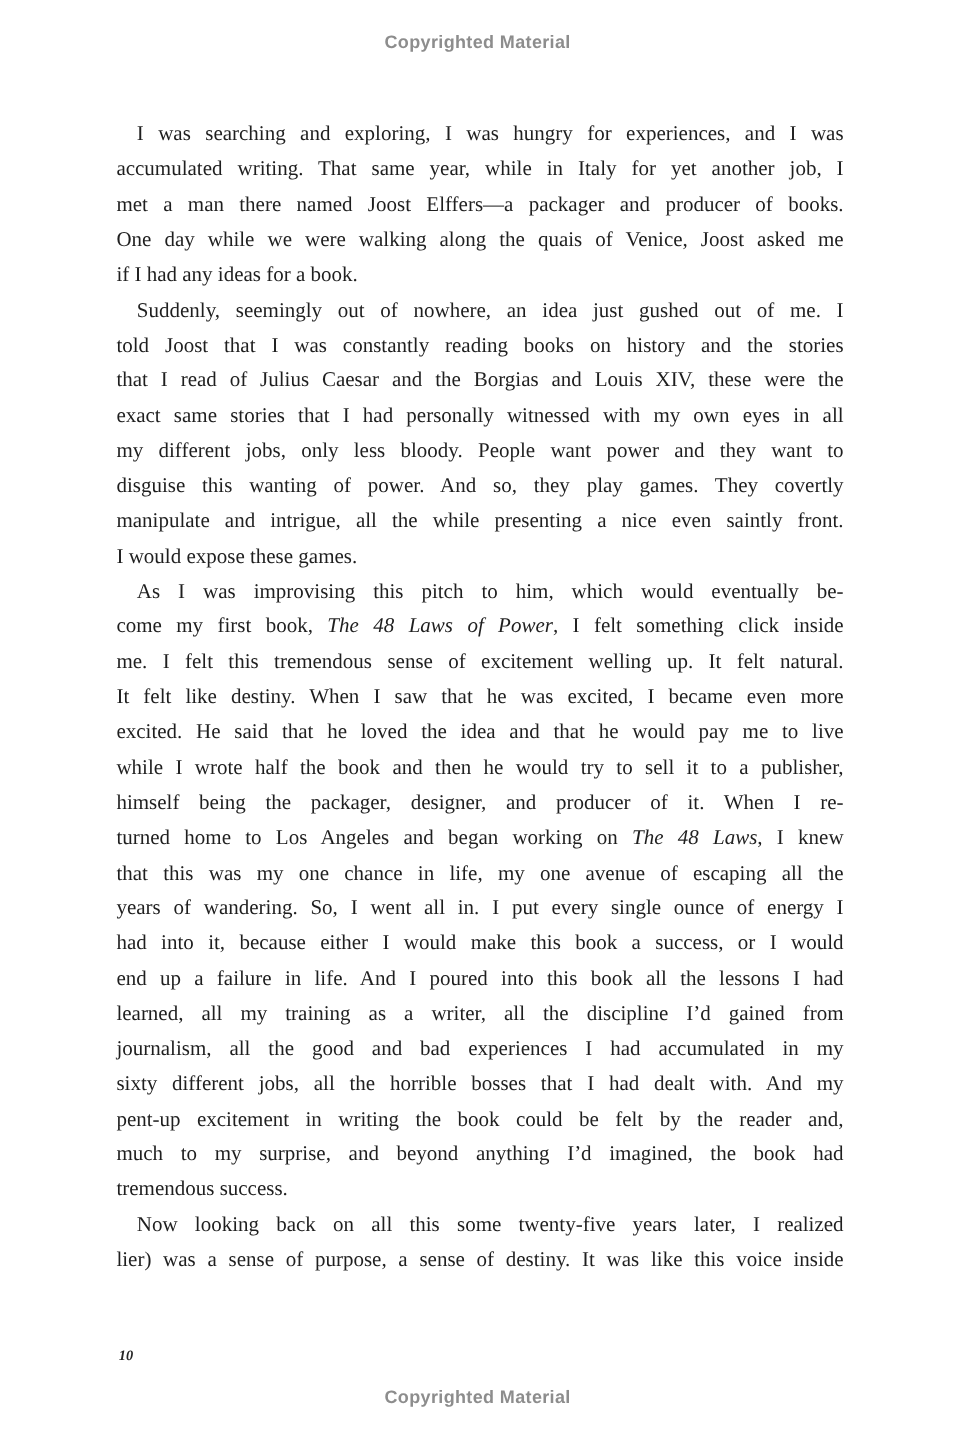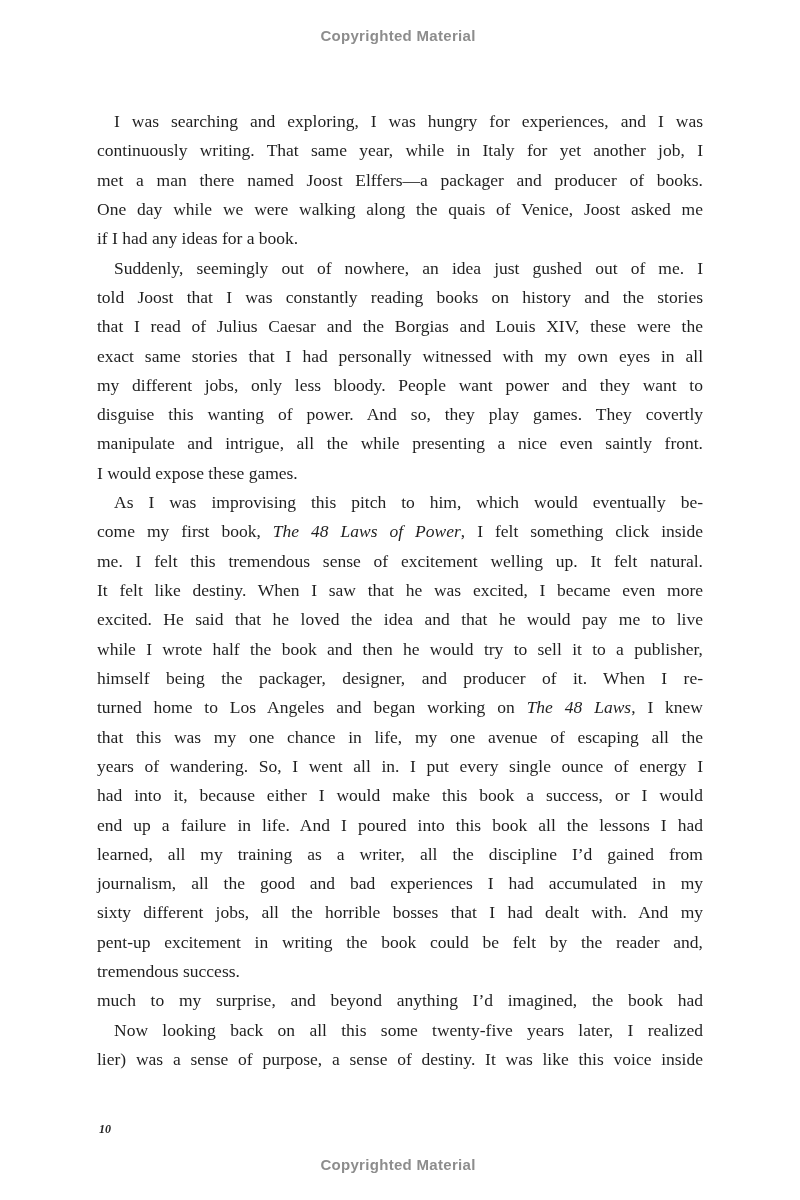--- a/index.html
+++ b/index.html
@@ -24,21 +24,21 @@
     font-size: 15px;
     letter-spacing: 0.3px;
     color: #8d8d8d;
   }
   .notice.top { top: 27px; }
   .notice.bottom { top: 1156px; }
 
   .text-block {
     position: absolute;
     left: 97px;
-    top: 107px;
+    top: 97px;
     width: 606px;
     font-family: "Liberation Serif", "DejaVu Serif", serif;
     font-size: 17.5px;
     line-height: 29.32px;
     color: #1f1f1f;
   }
   .para { margin: 0; }
   .line {
     text-align: justify;
     text-align-last: justify;
@@ -65,21 +65,21 @@
 </style>
 </head>
 <body style="background: rgb(255, 255, 255);">
 
 <div class="page">
   <div class="notice top" style="color: rgb(141, 141, 141);">Copyrighted Material</div>
 
   <div class="text-block" style="color: rgb(31, 31, 31);">
       <div class="para">
         <div class="line first"><span>I was searching and exploring, I was hungry for experiences, and I was</span></div>
-        <div class="line"><span>continuously writing. That same year, while in Italy for yet another job, I</span></div>
+        <div class="line"><span>accumulated writing. That same year, while in Italy for yet another job, I</span></div>
         <div class="line"><span>met a man there named Joost Elffers—a packager and producer of books.</span></div>
         <div class="line"><span>One day while we were walking along the quais of Venice, Joost asked me</span></div>
         <div class="line loose"><span>if I had any ideas for a book.</span></div>
       </div>
       <div class="para">
         <div class="line first"><span>Suddenly, seemingly out of nowhere, an idea just gushed out of me. I</span></div>
         <div class="line"><span>told Joost that I was constantly reading books on history and the stories</span></div>
         <div class="line"><span>that I read of Julius Caesar and the Borgias and Louis XIV, these were the</span></div>
         <div class="line"><span>exact same stories that I had personally witnessed with my own eyes in all</span></div>
         <div class="line"><span>my different jobs, only less bloody. People want power and they want to</span></div>
@@ -97,22 +97,22 @@
         <div class="line"><span>himself being the packager, designer, and producer of it. When I re-</span></div>
         <div class="line"><span>turned home to Los Angeles and began working on </span><span class="em">The 48 Laws</span><span>, I knew</span></div>
         <div class="line"><span>that this was my one chance in life, my one avenue of escaping all the</span></div>
         <div class="line"><span>years of wandering. So, I went all in. I put every single ounce of energy I</span></div>
         <div class="line"><span>had into it, because either I would make this book a success, or I would</span></div>
         <div class="line"><span>end up a failure in life. And I poured into this book all the lessons I had</span></div>
         <div class="line"><span>learned, all my training as a writer, all the discipline I’d gained from</span></div>
         <div class="line"><span>journalism, all the good and bad experiences I had accumulated in my</span></div>
         <div class="line"><span>sixty different jobs, all the horrible bosses that I had dealt with. And my</span></div>
         <div class="line"><span>pent-up excitement in writing the book could be felt by the reader and,</span></div>
+        <div class="line"><span>much to my surprise, and beyond anything I’d imagined, the book had</span></div>
         <div class="line loose"><span>tremendous success.</span></div>
-        <div class="line"><span>much to my surprise, and beyond anything I’d imagined, the book had</span></div>
       </div>
       <div class="para">
         <div class="line first"><span>Now looking back on all this some twenty-five years later, I realized</span></div>
         <div class="line"><span>lier) was a sense of purpose, a sense of destiny. It was like this voice inside</span></div>
       </div>
     </div>
 
   <div class="page-number">10</div>
 
   <div class="notice bottom" style="color: rgb(141, 141, 141);">Copyrighted Material</div>

